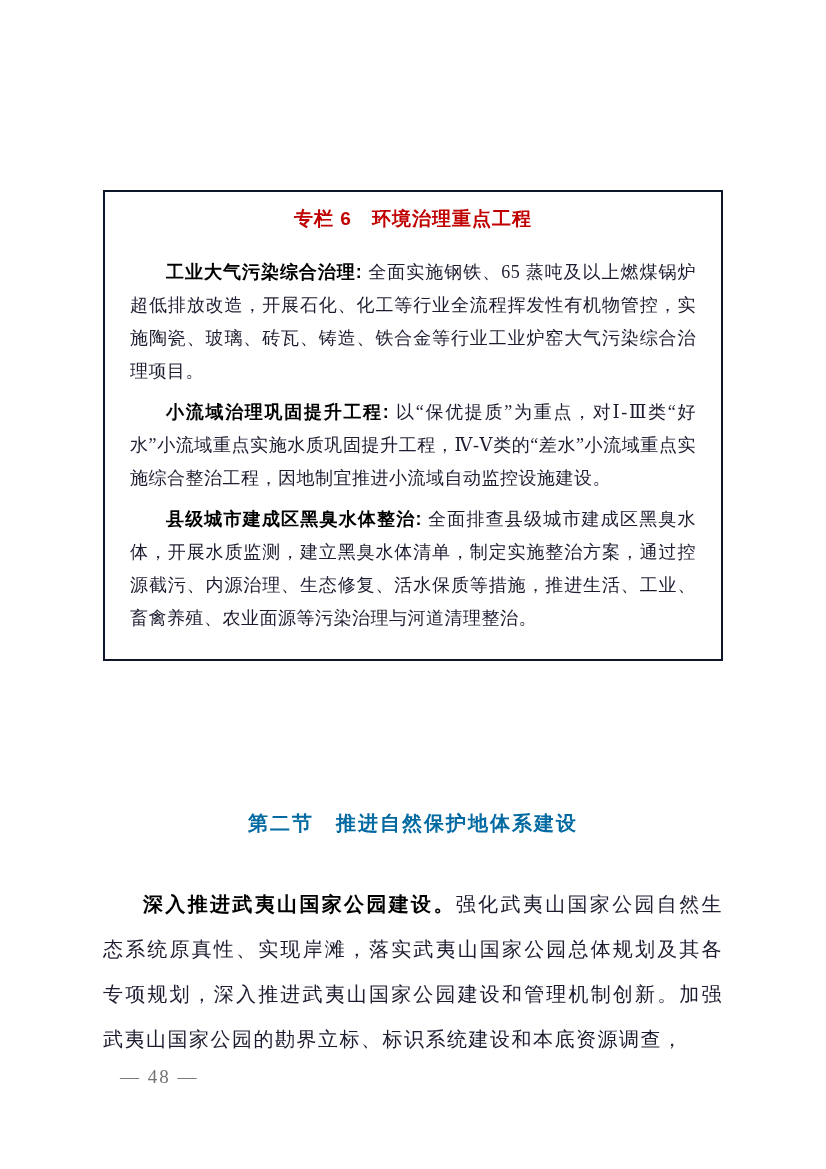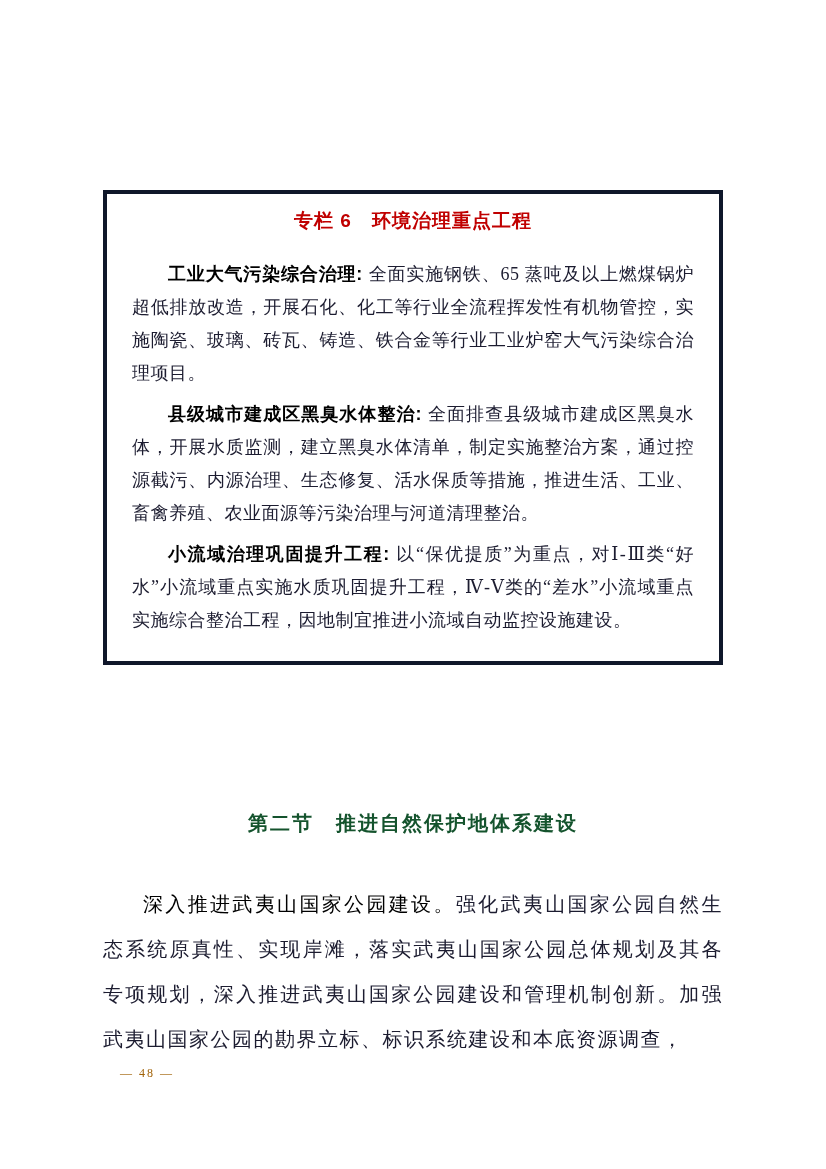--- a/index.html
+++ b/index.html
@@ -19,21 +19,21 @@
     position: absolute;
     inset: 0;
   }
   
   .column-box {
     position: absolute;
     left: 103px;
     top: 190px;
     width: 620px;
     box-sizing: border-box;
-    border: 4px solid #0f172a;
+    border: 2px solid #0f172a;
     padding: 10px 17px 16px 17px;
     background: #ffffff;
   }
   .box-title {
     text-align: center;
     font-family: "Liberation Sans", "DejaVu Sans", sans-serif;
     font-weight: bold;
     font-size: 19px;
     letter-spacing: 1px;
     color: #c00000;
@@ -57,64 +57,64 @@
   .section-heading {
     position: absolute;
     left: 0;
     right: 0;
     top: 810px;
     text-align: center;
     font-family: "Liberation Sans", "DejaVu Sans", sans-serif;
     font-weight: bold;
     font-size: 20px;
     letter-spacing: 2px;
-    color: #14532d;
+    color: #0369a1;
   }
   
   .body-para {
     position: absolute;
     left: 103px;
     width: 620px;
     top: 882px;
     margin: 0;
     font-size: 20px;
     line-height: 45px;
     letter-spacing: 1.5px;
     text-align: justify;
     text-indent: 2em;
     color: #1c1c30;
   }
   .body-para .lead {
     font-family: "Liberation Sans", "DejaVu Sans", sans-serif;
-    font-weight: normal;
+    font-weight: bold;
     color: #000000;
   }
   
   .footer {
     position: absolute;
     left: 120px;
     top: 1066px;
-    font-size: 12px;
+    font-size: 19px;
     letter-spacing: 2px;
-    color: #a16207;
+    color: #737373;
   }
 </style>
 </head>
 <body>
 
 <div class="page">
 
   <div class="column-box">
     <div class="box-title">专栏 6　环境治理重点工程</div>
 
     <p class="box-para"><span class="lead">工业大气污染综合治理: </span><span>全面实施钢铁、65 蒸吨及以上燃煤锅炉超低排放改造，开展石化、化工等行业全流程挥发性有机物管控，实施陶瓷、玻璃、砖瓦、铸造、铁合金等行业工业炉窑大气污染综合治理项目。</span></p>
 
+    <p class="box-para"><span class="lead">小流域治理巩固提升工程: </span><span>以“保优提质”为重点，对Ⅰ-Ⅲ类“好水”小流域重点实施水质巩固提升工程，Ⅳ-Ⅴ类的“差水”小流域重点实施综合整治工程，因地制宜推进小流域自动监控设施建设。</span></p>
+
     <p class="box-para"><span class="lead">县级城市建成区黑臭水体整治: </span><span>全面排查县级城市建成区黑臭水体，开展水质监测，建立黑臭水体清单，制定实施整治方案，通过控源截污、内源治理、生态修复、活水保质等措施，推进生活、工业、畜禽养殖、农业面源等污染治理与河道清理整治。</span></p>
-
-    <p class="box-para"><span class="lead">小流域治理巩固提升工程: </span><span>以“保优提质”为重点，对Ⅰ-Ⅲ类“好水”小流域重点实施水质巩固提升工程，Ⅳ-Ⅴ类的“差水”小流域重点实施综合整治工程，因地制宜推进小流域自动监控设施建设。</span></p>
 
   </div>
 
   <div class="section-heading">第二节　推进自然保护地体系建设</div>
 
   <p class="body-para"><span class="lead">深入推进武夷山国家公园建设。</span><span>强化武夷山国家公园自然生态系统原真性、实现岸滩，落实武夷山国家公园总体规划及其各专项规划，深入推进武夷山国家公园建设和管理机制创新。加强武夷山国家公园的勘界立标、标识系统建设和本底资源调查，</span></p>
 
   <div class="footer">— 48 —</div>
 
 </div>

